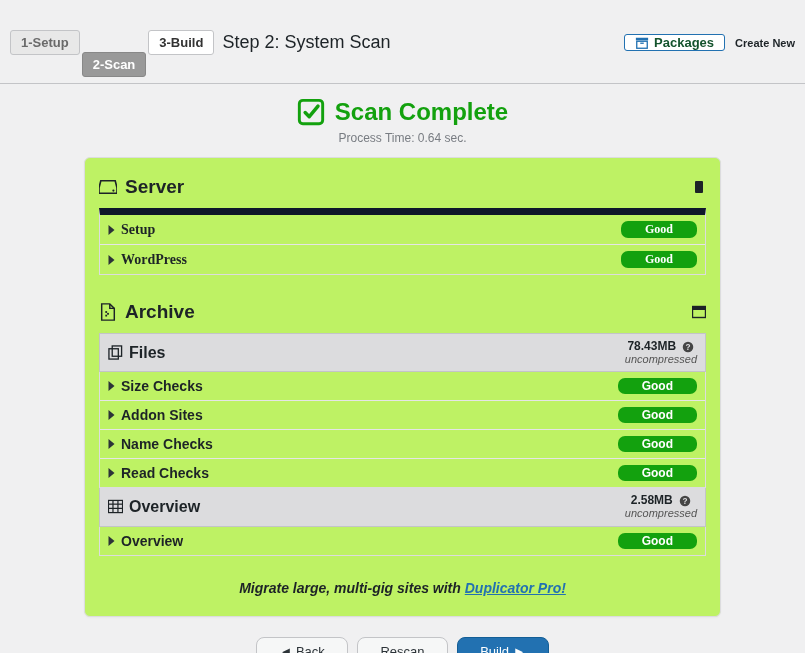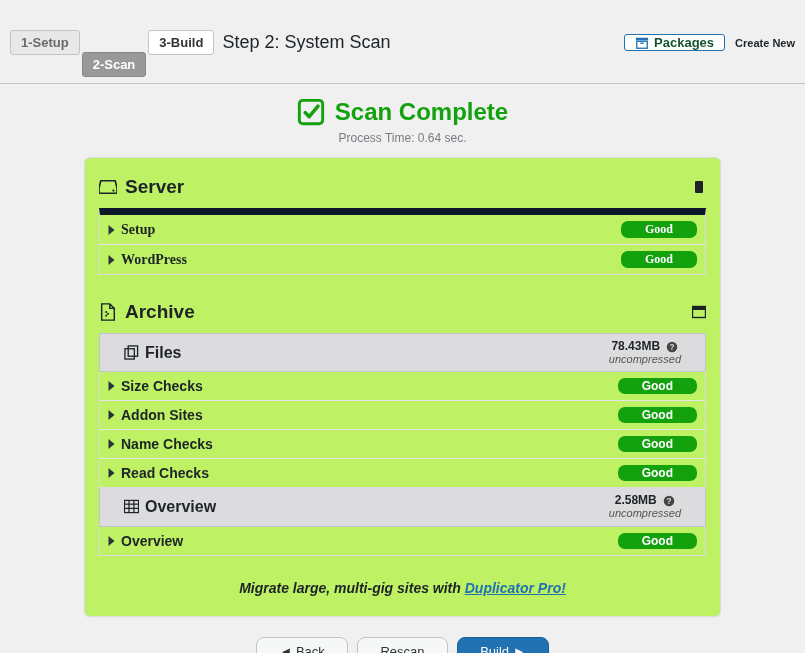--- a/index.html
+++ b/index.html
@@ -99,21 +99,21 @@
   margin-bottom: 10px;
   gap: 8px;
 }
 .section-header .flex { flex: 1; }
 .section-header svg.lead { width: 18px; height: 18px; }
 .section-header svg.trail { width: 14px; height: 14px; fill: #1d2327; }
 
 .subheader {
   background: #dcdcde;
   border: 1px solid #c3c4c7;
-  padding: 6px 24px;
+  padding: 6px 8px;
   display: flex;
   align-items: center;
   font-size: 16px;
   font-weight: 700;
   gap: 6px;
 }
 .subheader .flex { flex: 1; }
 .subheader .meta {
   text-align: center;
   font-weight: 700;

